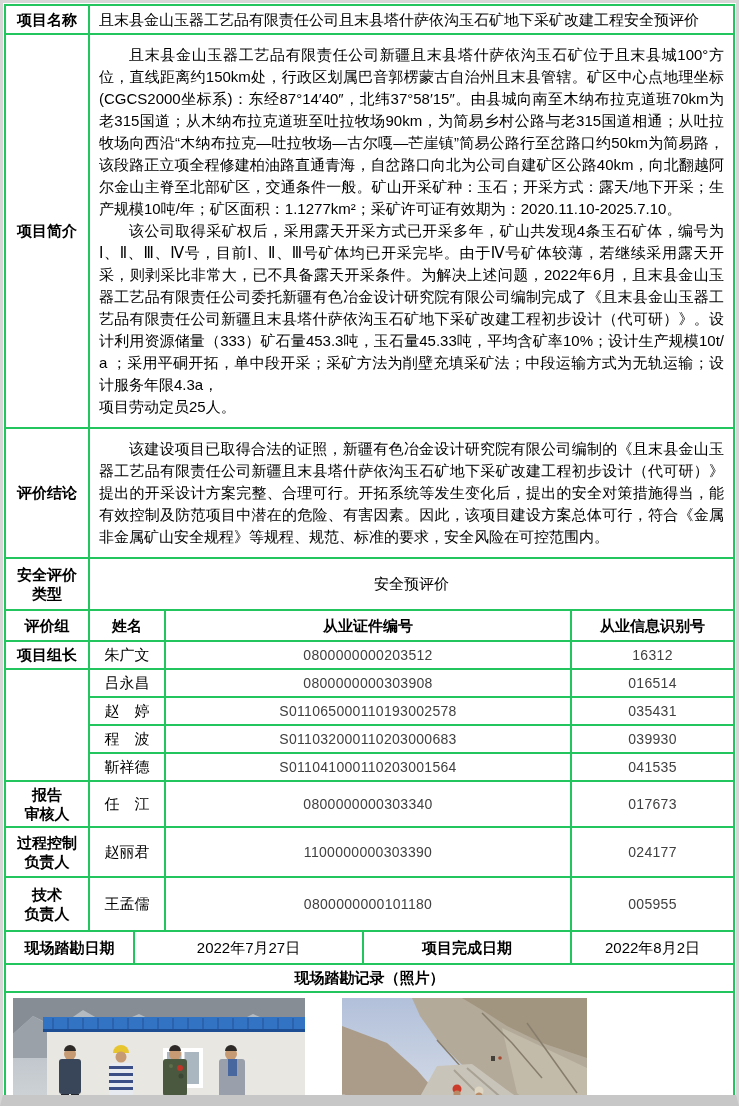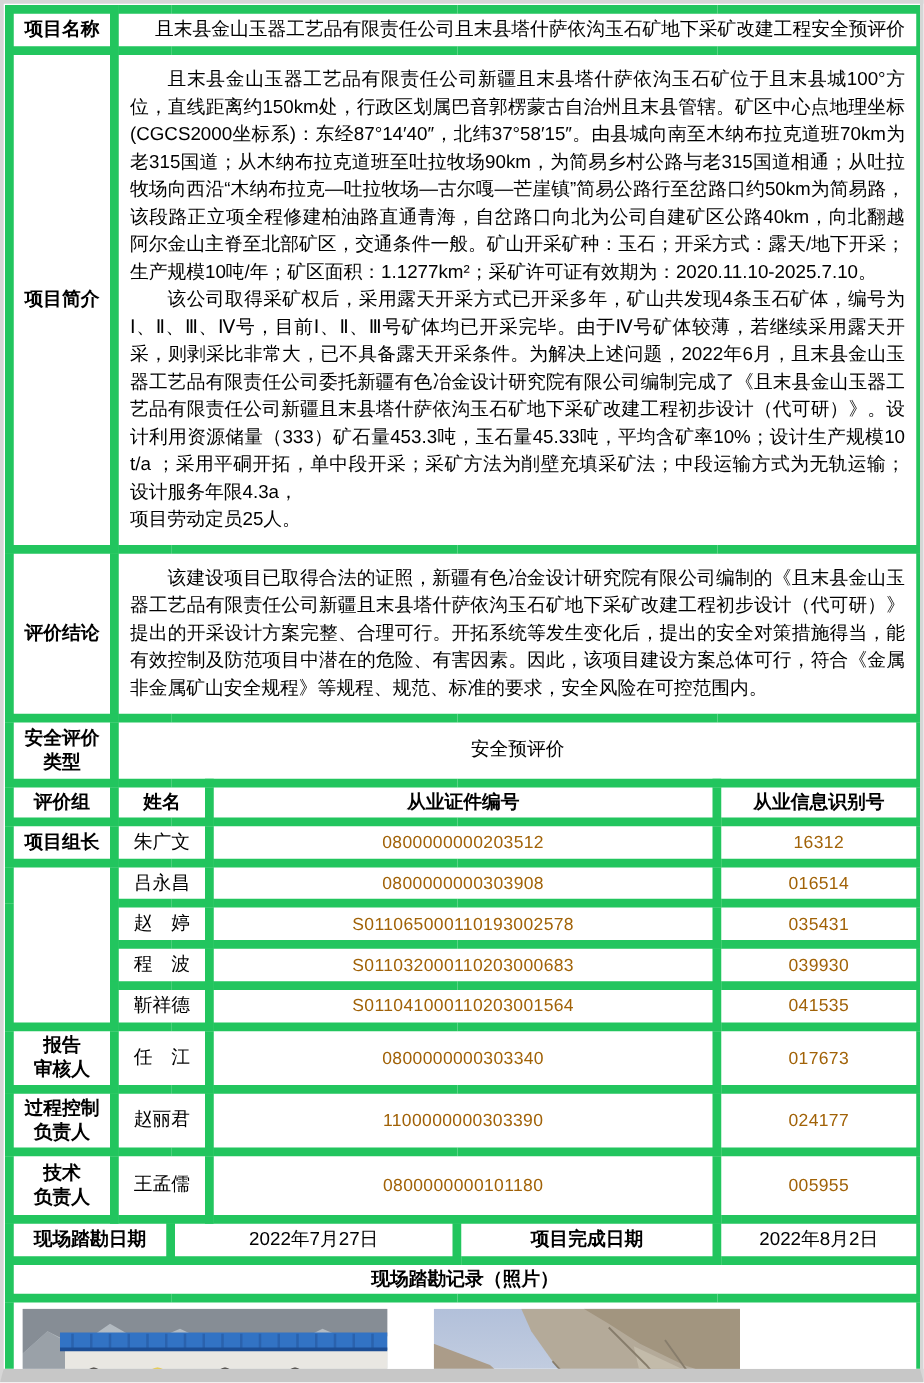--- a/index.html
+++ b/index.html
@@ -9,32 +9,32 @@
     border-right:3px solid #d6d6d6;border-bottom:11px solid #c7c7c7;
     background:#ffffff;overflow:hidden;
     font-family:"Liberation Sans","DejaVu Sans",sans-serif;
   }
   table.doc{
     border-collapse:collapse;table-layout:fixed;
     width:729px;margin:1px;background:#fff;
     border:2px solid #000;
   }
   td{
-    border:7px solid #22c55e;
+    border:2px solid #22c55e;
     font-family:"Liberation Sans","DejaVu Sans",sans-serif;
     font-size:15px;line-height:1.45;color:#000;
     padding:2px 4px;text-align:center;vertical-align:middle;
     word-break:break-all;overflow:hidden;
   }
   .lbl{font-weight:bold;line-height:1.3;}
-  .left{text-align:right;padding-left:9px;padding-right:9px;}
+  .left{text-align:left;padding-left:9px;padding-right:9px;}
   .txt{text-align:justify;padding:9px 9px;line-height:22px;vertical-align:top;}
   .txt p{margin:0;}
   .ind{text-indent:2em;}
-  .num{font-size:14px;color:#a16207;letter-spacing:.3px;}
+  .num{font-size:14px;color:#404040;letter-spacing:.3px;}
   .photos-cell{padding:5px 0 8px 7px;vertical-align:top;}
   .photos{display:flex;gap:37px;align-items:flex-start;}
   svg{display:block;}
 </style>
 </head>
 <body>
 
 <div class="outer">
 <table class="doc">
   <colgroup>

